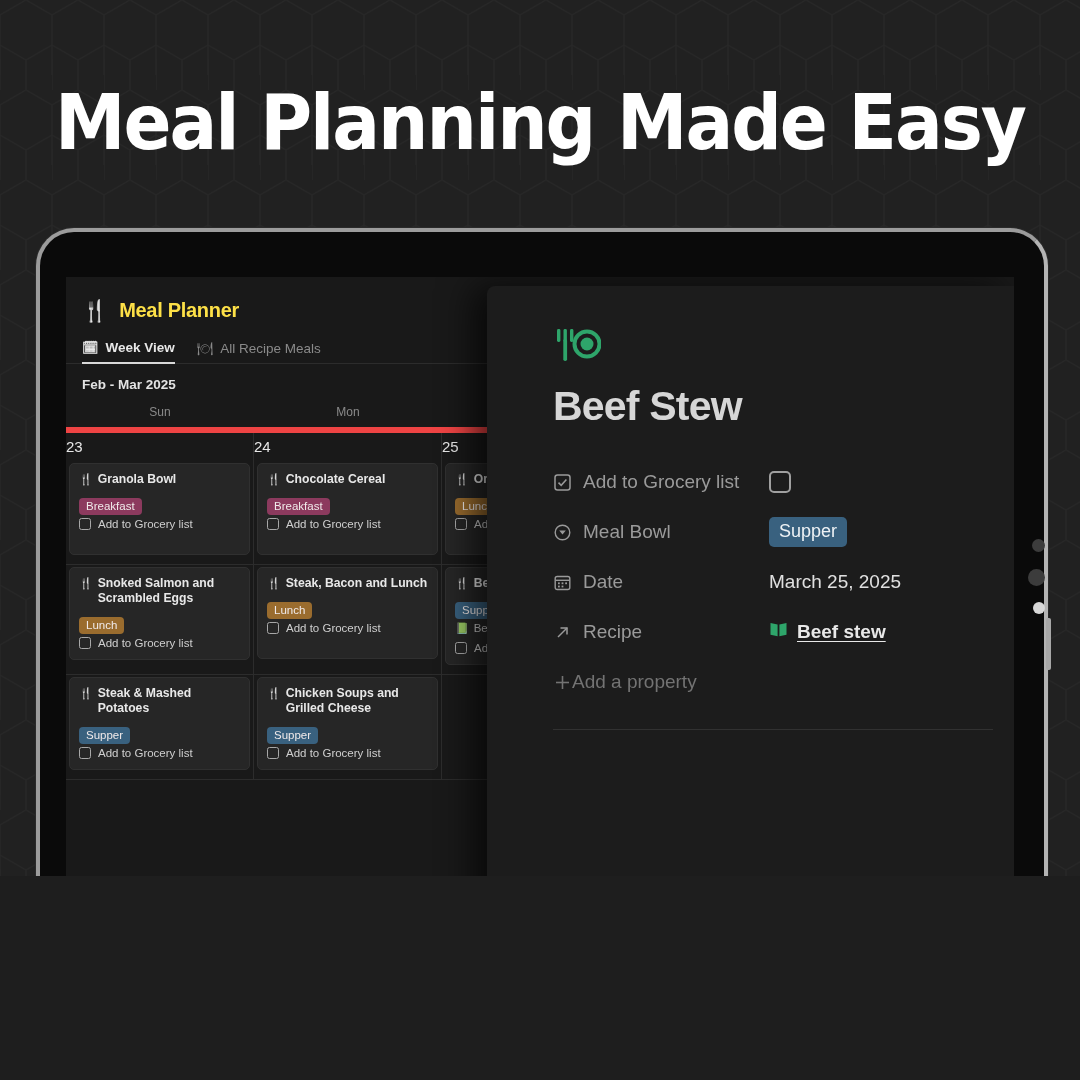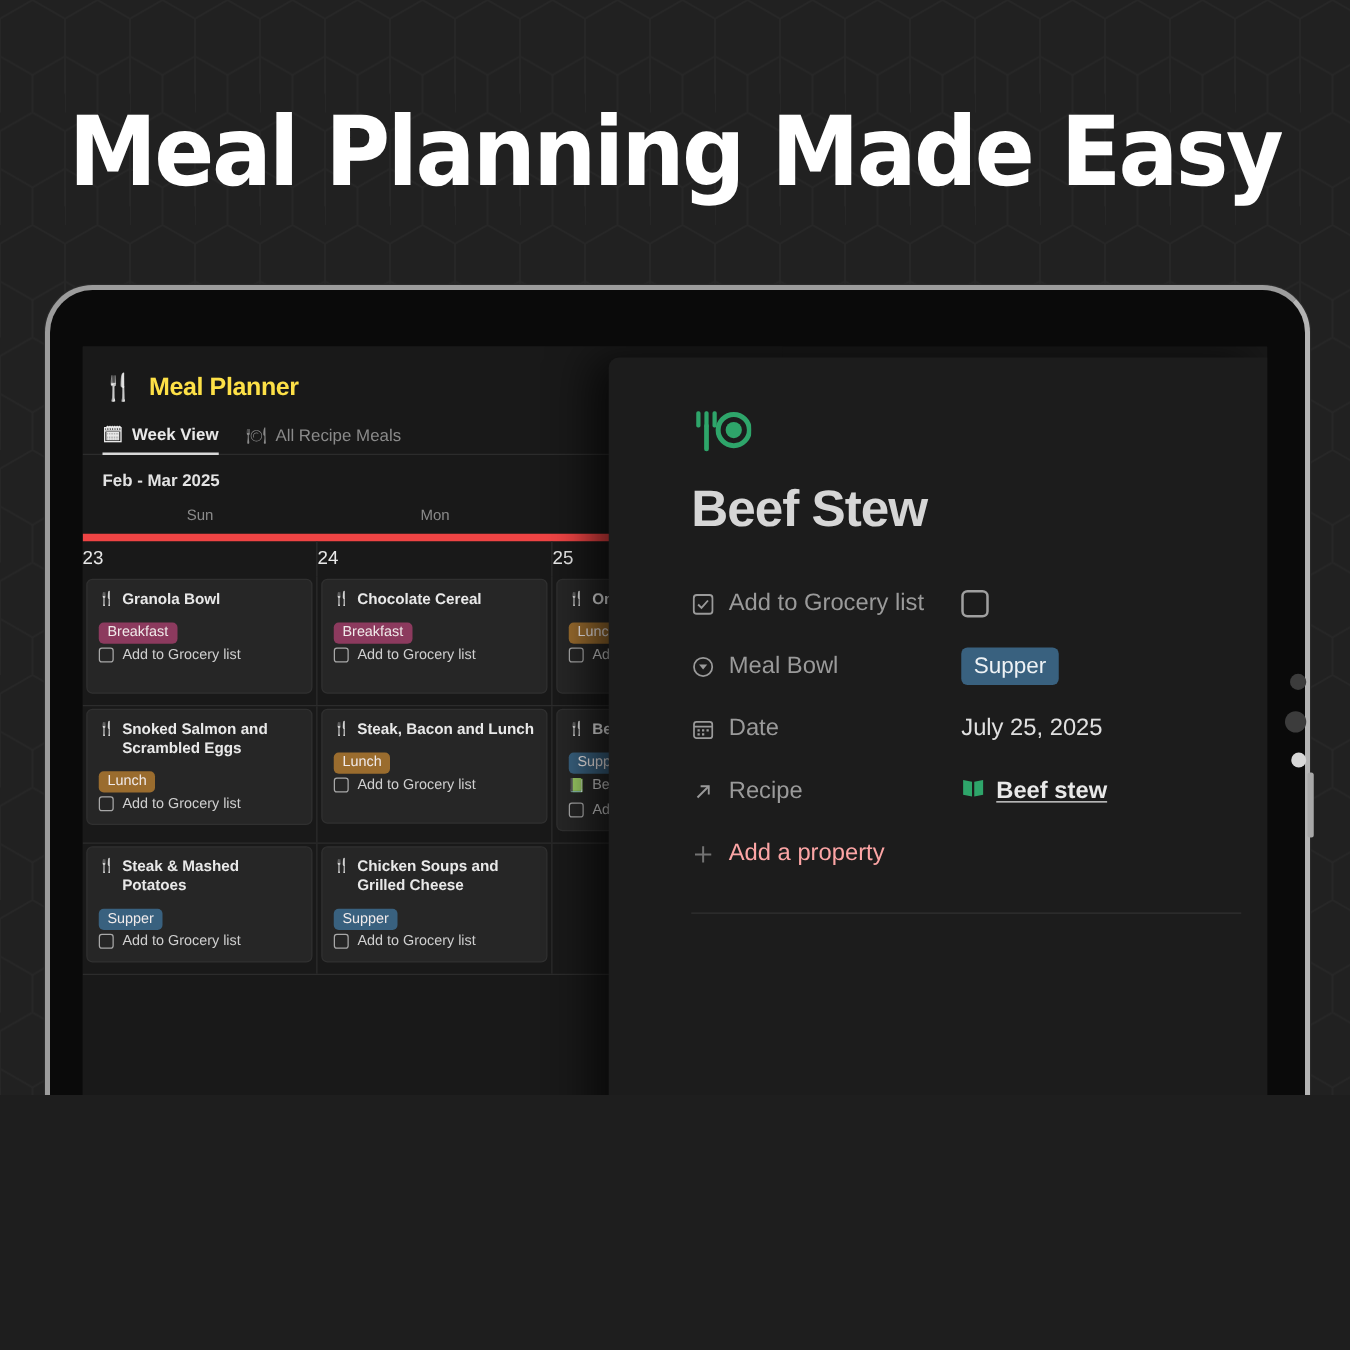--- a/index.html
+++ b/index.html
@@ -260,22 +260,22 @@
     padding: 4px 10px 5px 10px;
     font-size: 18px;
     color: #eef2f5;
   }
   .recipe-link {
     display: flex; align-items: center; gap: 9px;
     color: #e8e8e8; font-size: 19px; font-weight: bold;
   }
   .recipe-link .link-text { text-decoration: underline; text-underline-offset: 3px; }
   #add-prop {
-    display: flex; align-items: center; gap: 11px;
-    color: #fca5a5; font-size: 19px;
+    display: flex; align-items: center; 
+    color: #737373; font-size: 19px;
     height: 50px;
   }
   #panel-divider {
     width: 440px; height: 1px;
     background: #313131;
     margin-top: 22px;
   }
   #panel-stub {
     position: absolute;
     left: 404px; bottom: 0px;
@@ -515,21 +515,21 @@
                   <line x1="1.2" y1="6.3" x2="15.8" y2="6.3" stroke="#9a9a9a" stroke-width="1.4"></line>
                   <rect x="4" y="8.4" width="1.8" height="1.8" fill="#9a9a9a"></rect>
                   <rect x="7.6" y="8.4" width="1.8" height="1.8" fill="#9a9a9a"></rect>
                   <rect x="11.2" y="8.4" width="1.8" height="1.8" fill="#9a9a9a"></rect>
                   <rect x="4" y="11.6" width="1.8" height="1.8" fill="#9a9a9a"></rect>
                   <rect x="7.6" y="11.6" width="1.8" height="1.8" fill="#9a9a9a"></rect>
                 </svg>
               </span>
               <span>Date</span>
             </div>
-            <span class="prop-value">July 25, 2025</span>
+            <span class="prop-value">March 25, 2025</span>
           </div>
 
           <div class="prop-row">
             <div class="prop-label">
               <span class="prop-icon">
                 <svg width="17" height="17" viewBox="0 0 17 17">
                   <path d="M4 13 L13 4" stroke="#9a9a9a" stroke-width="1.5" fill="none"></path>
                   <path d="M6.5 4 L13 4 L13 10.5" stroke="#9a9a9a" stroke-width="1.5" fill="none"></path>
                 </svg>
               </span>

